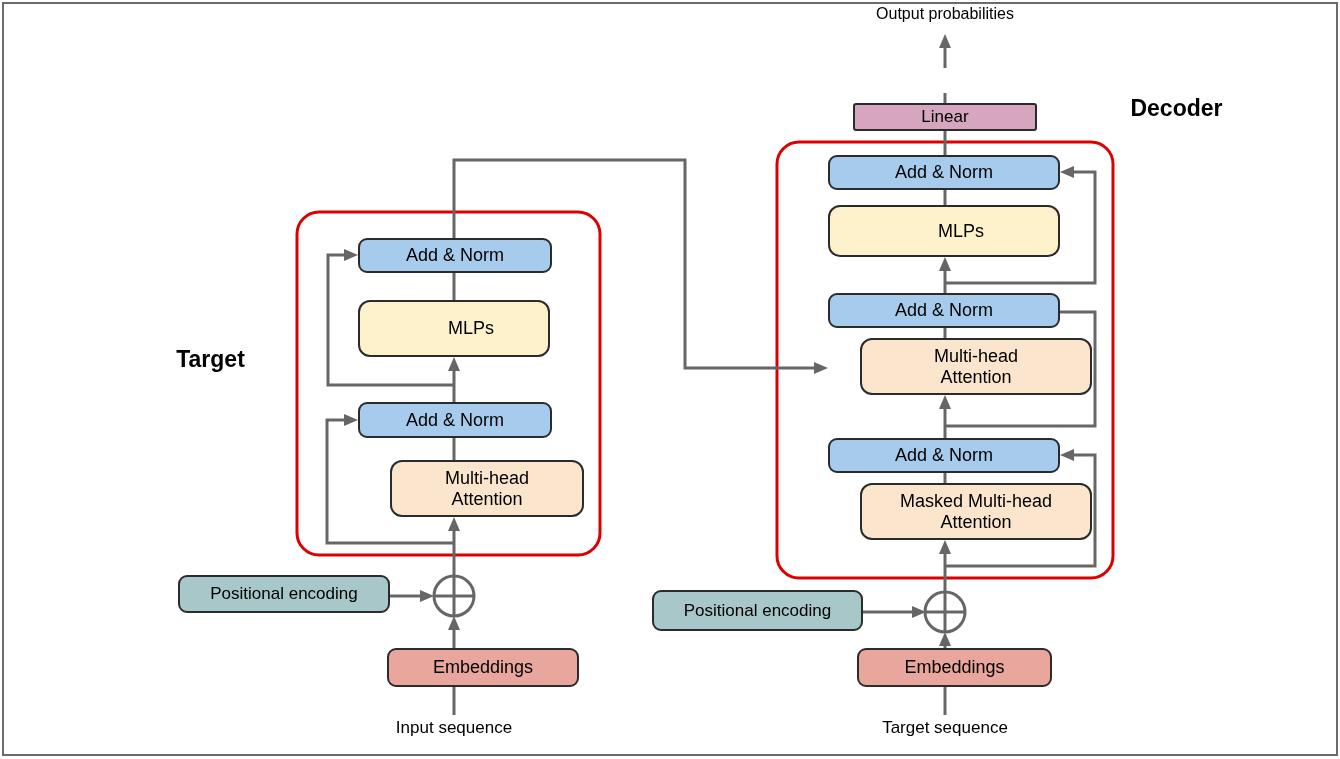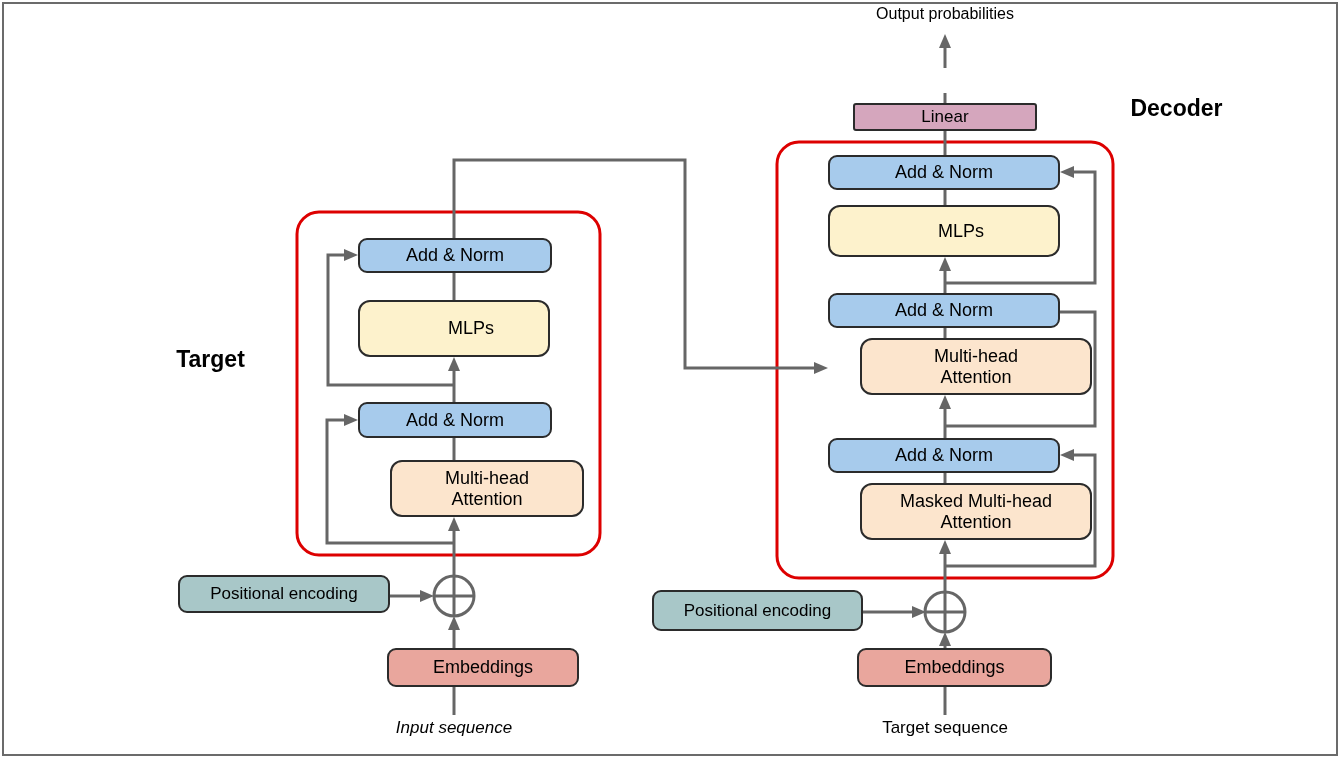--- a/index.html
+++ b/index.html
@@ -124,17 +124,17 @@
 Attention</div>
   <div class="box bg-addnorm" style="left:828px; top:438px; width:232px; height:35px;">Add &amp; Norm</div>
   <div class="box bg-attn r12" style="left:828px; top:483px; width:232px; height:57px;">Masked Multi-head
 Attention</div>
   <div class="box bg-pos f17" style="left:652px; top:590px; width:211px; height:41px;">Positional encoding</div>
   <div class="box bg-emb" style="left:828px; top:648px; width:195px; height:39px;">Embeddings</div>
 
   <div class="txt" style="left:845px; top:5px; width:200px; font-size:16px;">Output probabilities</div>
   <div class="section-label" style="left:1114px; top:95px; width:125px;">Decoder</div>
   <div class="section-label" style="left:148px; top:346px; width:125px;">Target</div>
-  <div class="txt" style="left:354px; top:718px; width:200px; font-size:17px;font-style:italic;">Input sequence</div>
+  <div class="txt" style="left:354px; top:718px; width:200px; font-size:17px;">Input sequence</div>
   <div class="txt" style="left:845px; top:718px; width:200px; font-size:17px;">Target sequence</div>
 
   <div id="outer-border"></div>
 </div>
 
 </body></html>

